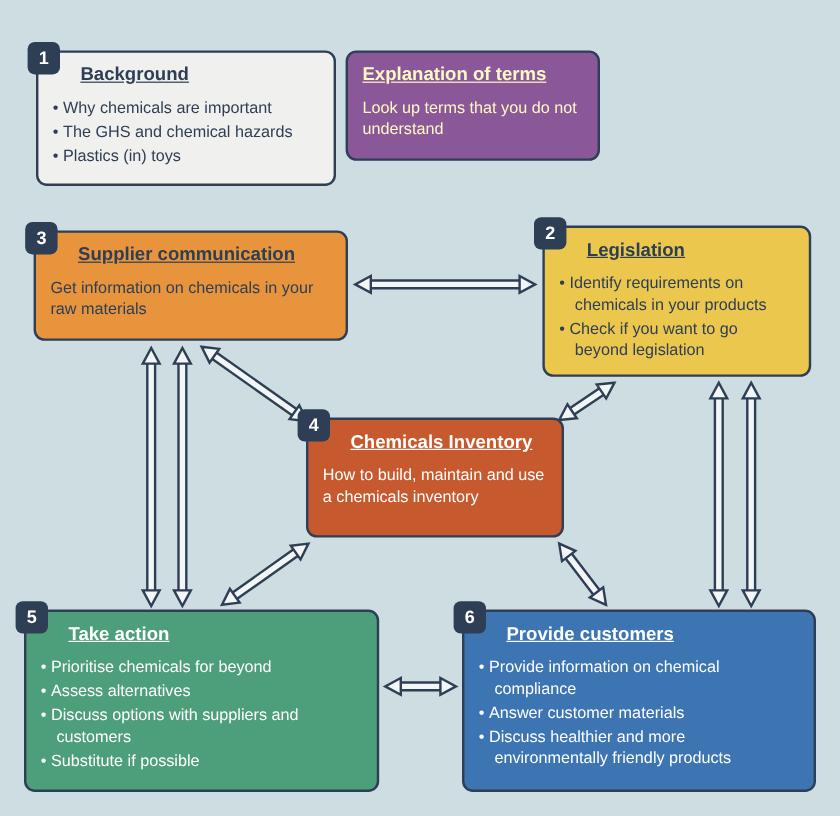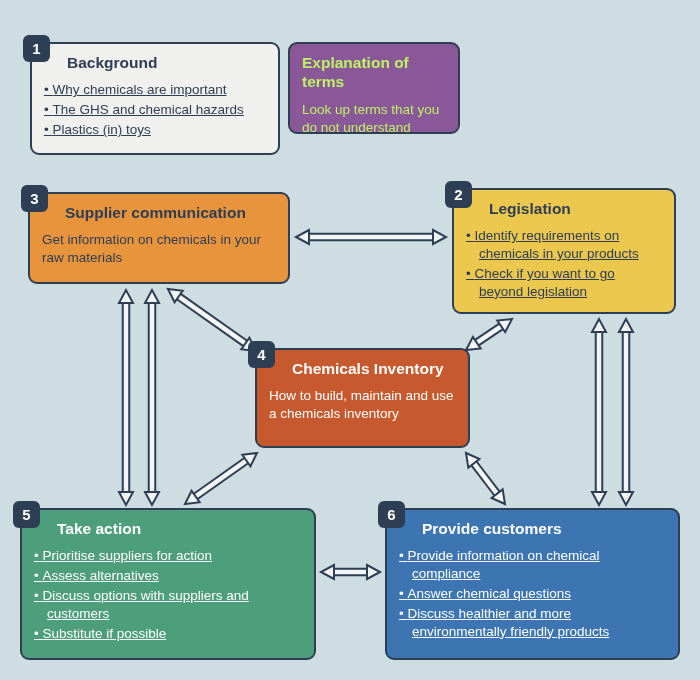--- a/index.html
+++ b/index.html
@@ -23,20 +23,21 @@
     box-sizing: border-box;
     border: 2px solid #2e3e54;
     border-radius: 9px;
     padding: 9px 12px;
   }
   .box .title {
     margin: 0 0 9px 0;
     font-size: 15.5px;
     font-weight: 700;
     line-height: 1.25;
+    text-decoration: underline;
   }
   .box .title.indent { padding-left: 23px; }
   .badge {
     position: absolute;
     top: -9px; left: -9px;
     width: 27px; height: 27px;
     background: #2e3e54;
     color: #ffffff;
     border-radius: 6px;
     display: flex; align-items: center; justify-content: center;
@@ -44,31 +45,30 @@
   }
   .body-text {
     font-size: 13.5px;
     line-height: 1.32;
   }
   ul.bullets {
     margin: 0; padding: 0;
     list-style: none;
     font-size: 13.5px;
     line-height: 1.32;
-    text-decoration: underline;
   }
   ul.bullets li {
     padding-left: 13px;
     text-indent: -13px;
     margin: 2px 0;
   }
   ul.bullets li::before { content: "\2022\00a0"; }
 
   #box-background  { left: 30px;  top: 42px;  width: 250px; height: 113px; background: #f0f0ee; color: #2e3e54; }
-  #box-explanation { left: 288px; top: 42px;  width: 172px; height: 92px;  background: #8a5799; color: #bef264; }
+  #box-explanation { left: 288px; top: 42px;  width: 212px; height: 92px;  background: #8a5799; color: #fef9c3; }
   #box-supplier    { left: 28px;  top: 192px; width: 262px; height: 92px;  background: #e8943c; color: #2e3e54; }
   #box-legislation { left: 452px; top: 188px; width: 224px; height: 126px; background: #ebc74e; color: #2e3e54; }
   #box-inventory   { left: 255px; top: 348px; width: 215px; height: 100px; background: #c65a2e; color: #ffffff; }
   #box-takeaction  { left: 20px;  top: 508px; width: 296px; height: 152px; background: #4d9e7b; color: #ffffff; }
   #box-inform      { left: 385px; top: 508px; width: 295px; height: 152px; background: #3c75b1; color: #ffffff; }
 </style>
 </head>
 <body>
 
 <div id="canvas">
@@ -169,30 +169,30 @@
   <div class="box" id="box-inventory">
     <div class="badge">4</div>
     <h2 class="title indent">Chemicals Inventory</h2>
     <div class="body-text">How to build, maintain and use a chemicals inventory</div>
   </div>
 
   <div class="box" id="box-takeaction">
     <div class="badge">5</div>
     <h2 class="title indent">Take action</h2>
     <ul class="bullets">
-      <li>Prioritise suppliers for action</li>
+      <li>Prioritise chemicals for beyond</li>
       <li>Assess alternatives</li>
       <li>Discuss options with suppliers and customers</li>
       <li>Substitute if possible</li>
     </ul>
   </div>
 
   <div class="box" id="box-inform">
     <div class="badge">6</div>
     <h2 class="title indent">Provide customers</h2>
     <ul class="bullets">
       <li>Provide information on chemical compliance</li>
-      <li>Answer chemical questions</li>
+      <li>Answer customer materials</li>
       <li>Discuss healthier and more environmentally friendly products</li>
     </ul>
   </div>
 
 </div>
 
 </body></html>

